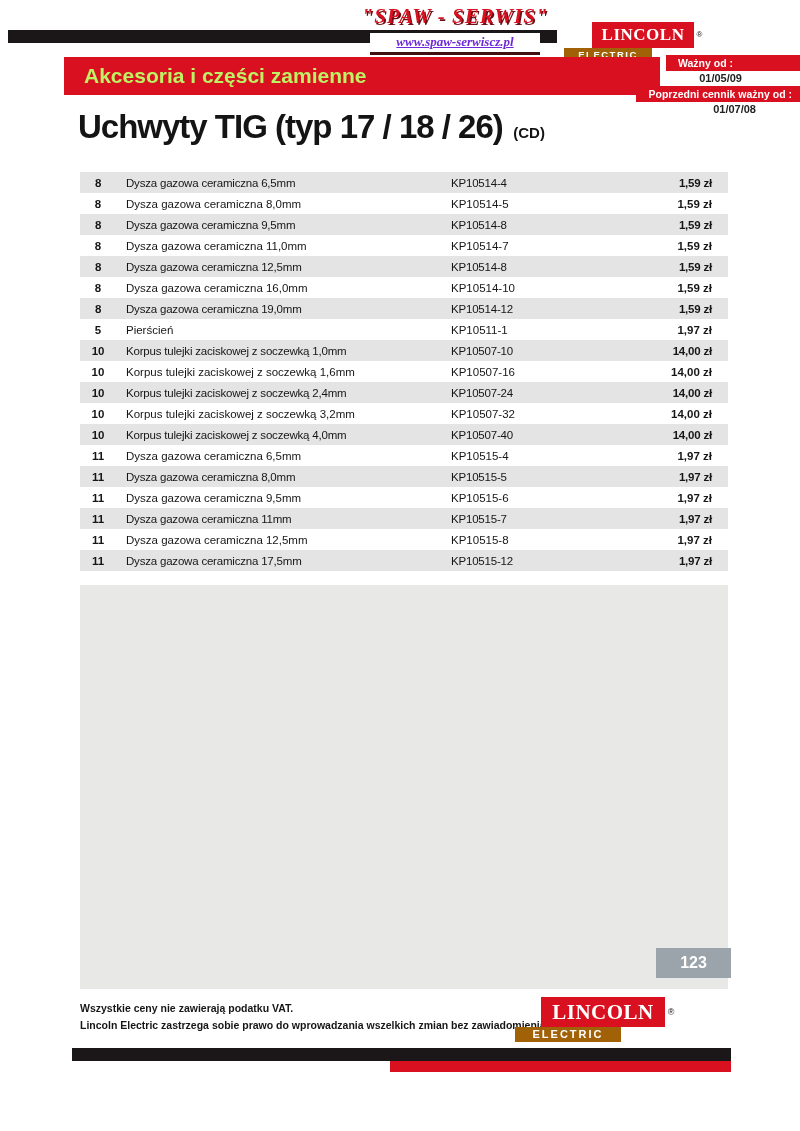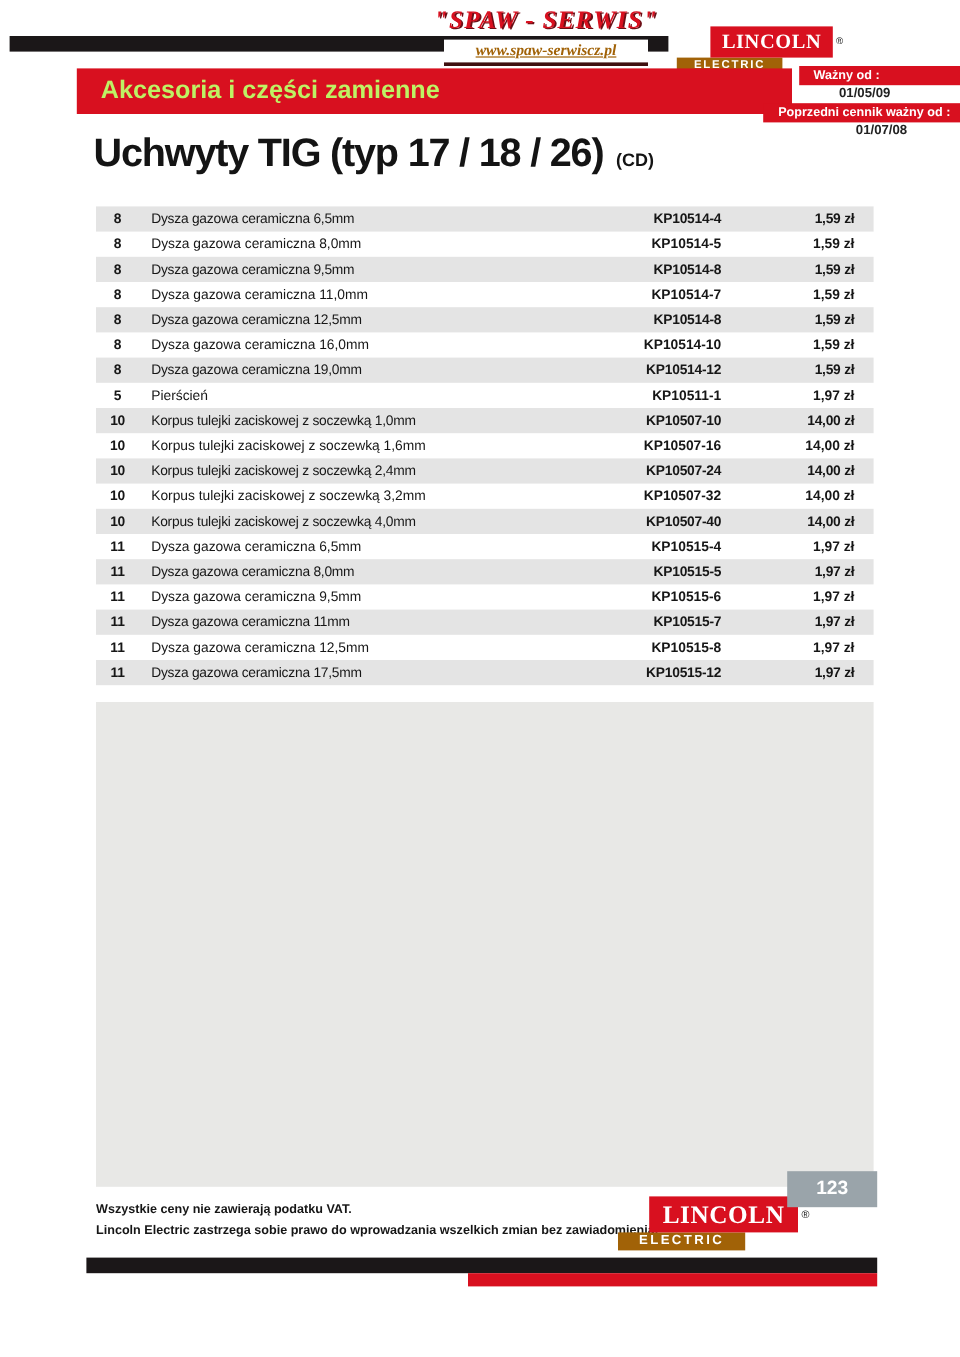--- a/index.html
+++ b/index.html
@@ -41,21 +41,21 @@
     position: absolute;
     left: 370px; top: 33px;
     width: 170px;
     background: #ffffff;
     border-bottom: 3px solid #401010;
     text-align: center;
     font-family: "Liberation Serif", serif;
     font-style: italic;
     font-weight: bold;
     font-size: 13px;
-    color: #a16207;
+    color: #6d28d9;
     padding: 1px 0 2px;
   }
   .website-chip span { text-decoration: underline; }
 
   
   .lincoln { position: absolute; }
   .lincoln .red-box {
     position: relative;
     background: var(--brand-red, #d8101f);
     color: #ffffff;
@@ -161,21 +161,21 @@
   .t-row {
     display: flex;
     align-items: center;
     height: 21px;
     font-size: 11.5px;
     color: #161616;
   }
   .t-row.shaded { background: var(--row-shade, #e4e4e4); letter-spacing: -0.2px; }
   .cell-no    { width: 36px;  text-align: center; font-weight: bold; }
   .cell-desc  { flex: 1; padding-left: 10px; }
-  .cell-part  { width: 150px; text-align: right; font-weight: bold; }
+  .cell-part  { width: 150px; font-weight: normal; }
   .cell-price { width: 127px; text-align: right; font-weight: bold; padding-right: 16px; }
 
   
   .gray-area {
     position: absolute;
     left: 80px; top: 585px;
     width: 648px; height: 404px;
     background: var(--placeholder-gray, #e8e8e6);
   }
 
@@ -183,21 +183,21 @@
   .footer-notes {
     position: absolute;
     left: 80px; top: 1000px;
     font-size: 10.5px;
     font-weight: bold;
     color: #161616;
     line-height: 17px;
   }
   .page-number-box {
     position: absolute;
-    left: 656px; top: 976px;
+    left: 656px; top: 948px;
     width: 75px; height: 30px;
     background: var(--page-box-gray, #9aa4aa);
     color: #ffffff;
     font-size: 16px;
     font-weight: bold;
     text-align: center;
     line-height: 30px;
   }
   .bottom-black-bar {
     position: absolute;

